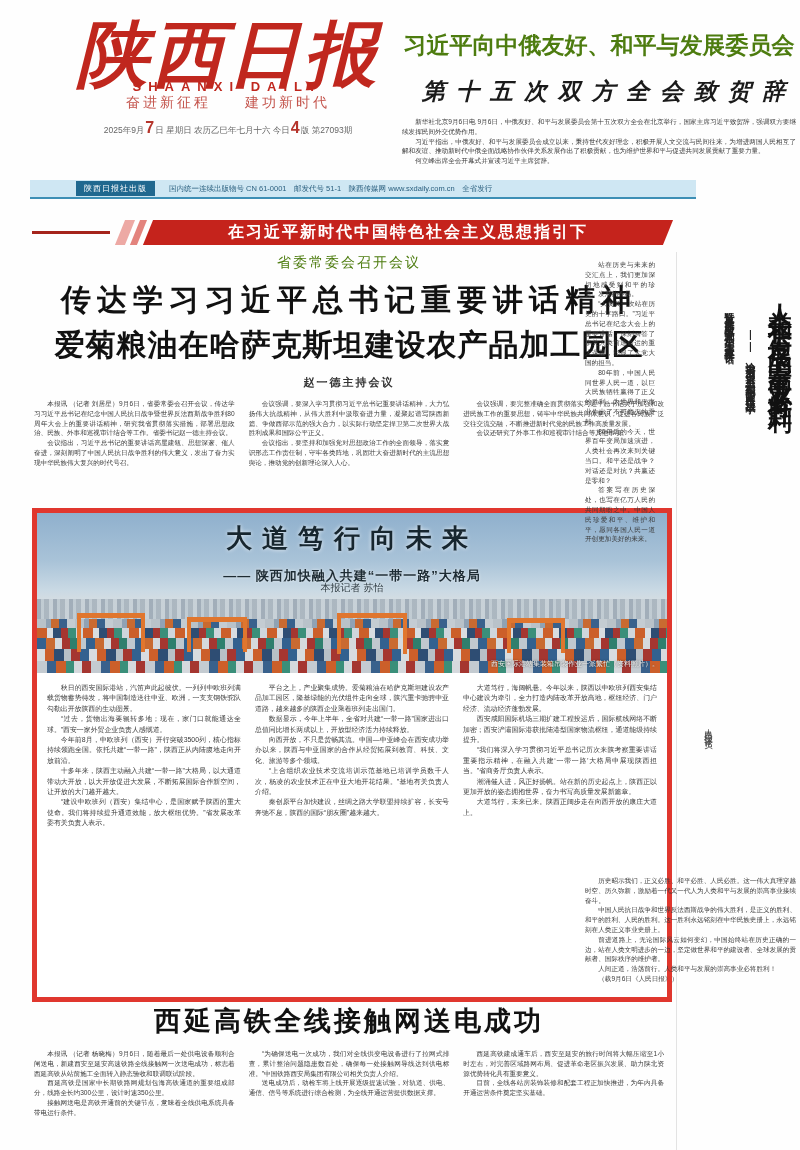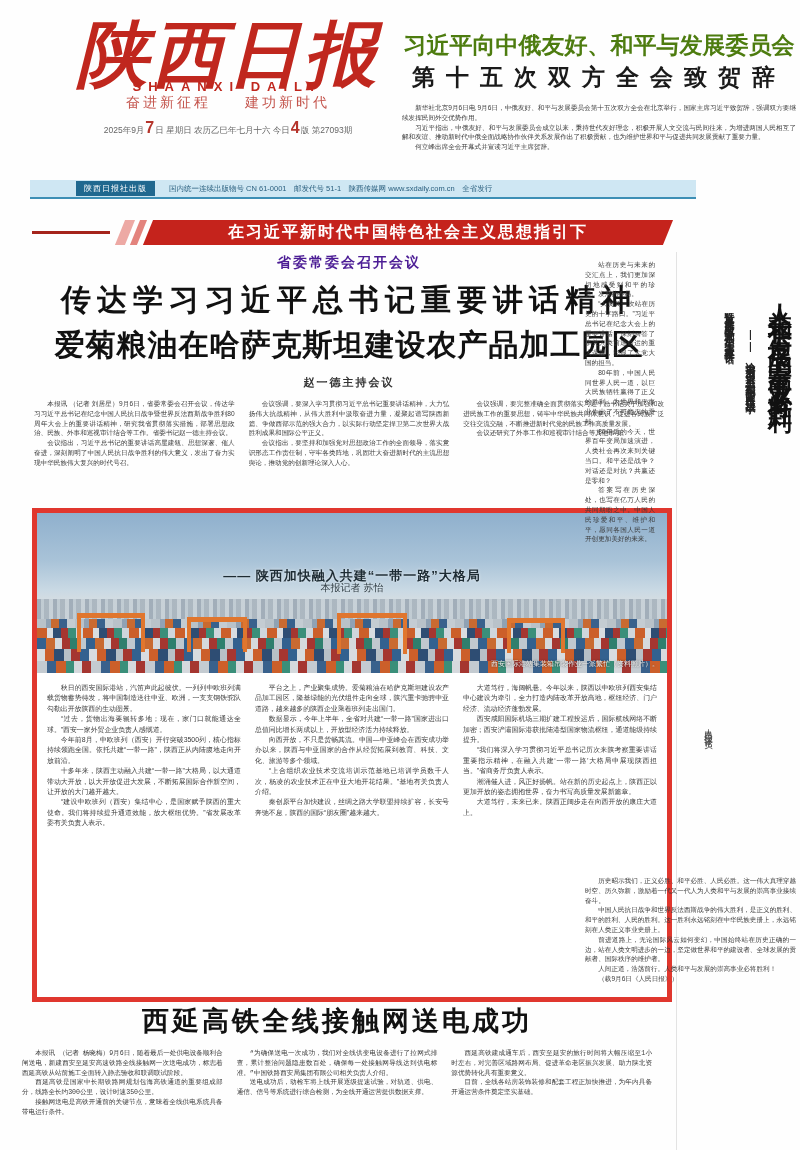--- a/index.html
+++ b/index.html
@@ -9,39 +9,39 @@
   .masthead{position:absolute;left:58px;top:14px;width:340px;text-align:center;}
   .mast-title{font-family:"DejaVu Serif",serif;font-style:italic;font-weight:bold;
         font-size:72px;line-height:1.1;color:#c0271e;letter-spacing:4px;white-space:nowrap;}
   .mast-latin{color:#c0271e;font-size:13px;letter-spacing:7px;margin-top:-14px;font-weight:bold;}
   .mast-slogan{color:#c4554d;font-size:14px;letter-spacing:3px;margin-top:0;}
   .mast-date{color:#666;font-size:8.5px;margin-top:7px;white-space:nowrap;}
   .mast-date b{color:#b5342b;font-size:16px;font-weight:bold;padding:0 1px;}
   
   .top-right{position:absolute;left:402px;top:30px;width:394px;}
   .tr-h1{font-size:23px;font-weight:bold;color:#4d7c0f;line-height:1.35;text-align:center;white-space:nowrap;}
-  .tr-h2{font-size:23px;font-weight:bold;color:#1a1a1a;letter-spacing:11px;text-align:center;margin-top:1px;white-space:nowrap;}
+  .tr-h2{font-size:23px;font-weight:bold;color:#1a1a1a;letter-spacing:11px;text-align:right;margin-top:15px;white-space:nowrap;font-style:italic;}
   .tr-body{margin-top:10px;}
   .tr-body p{font-size:7px;line-height:10px;margin:0;text-indent:2em;text-align:justify;color:#333;}
   
   .info-bar{position:absolute;left:30px;top:180px;width:666px;height:17px;background:#cfe7f3;
         border-bottom:2px solid #3d8fb5;display:flex;align-items:center;}
   .info-badge{background:#20688f;color:#fff;font-size:8px;padding:2px 8px;margin-left:46px;
         letter-spacing:1px;white-space:nowrap;}
   .info-text{color:#2a5f7e;font-size:7.5px;margin-left:14px;white-space:nowrap;overflow:hidden;}
   
   .banner-line{position:absolute;left:32px;top:231px;width:78px;height:3px;background:#a5241c;}
   .banner{position:absolute;left:148px;top:220px;width:520px;height:25px;background:#c5231c;
         transform:skewX(-22deg);display:flex;align-items:center;justify-content:center;}
   .banner-txt{transform:skewX(22deg);color:#fff;font-size:16px;font-weight:bold;letter-spacing:2px;white-space:nowrap;}
   .banner-acc1{position:absolute;left:120px;top:220px;width:10px;height:25px;background:#eda9a4;transform:skewX(-22deg);}
   .banner-acc2{position:absolute;left:135px;top:220px;width:7px;height:25px;background:#e3837d;transform:skewX(-22deg);}
   
   .main-art{position:absolute;left:34px;top:254px;width:630px;}
-  .ma-kicker{text-align:center;font-size:14px;font-weight:bold;color:#4c1d95;letter-spacing:2px;}
+  .ma-kicker{text-align:center;font-size:14px;font-weight:normal;color:#4d7c0f;letter-spacing:2px;}
   .ma-h1{text-align:center;font-size:30px;font-weight:bold;color:#111;letter-spacing:6px;margin-top:8px;white-space:nowrap;}
   .ma-h2{text-align:center;font-size:30px;font-weight:bold;color:#111;letter-spacing:1px;margin-top:4px;white-space:nowrap;}
   .ma-byline{text-align:center;font-size:11px;font-weight:bold;color:#333;margin-top:9px;letter-spacing:2px;}
   .cols3{display:flex;gap:14px;margin-top:9px;}
   .cols3 .col{flex:1;}
   .newsp p{font-size:6.6px;line-height:9.8px;margin:0;text-indent:2em;text-align:justify;color:#3a3a3a;}
   
   .feature{position:absolute;left:32px;top:508px;width:630px;height:484px;border:5px solid #e0372e;background:#fff;}
   .photo{position:relative;width:100%;height:160px;overflow:hidden;
         background:linear-gradient(#8fb0cd 0%,#a9c3d8 30%,#c9d9e4 48%,#d5dde2 55%);}
@@ -63,21 +63,21 @@
         font-size:13px;font-weight:bold;color:#1d2b33;letter-spacing:1px;
         text-shadow:0 0 3px rgba(255,255,255,.7);}
   .photo-byline{position:absolute;left:0;top:68px;width:100%;text-align:center;
         font-size:10px;color:#2c3a42;text-shadow:0 0 2px rgba(255,255,255,.7);}
   .photo-caption{position:absolute;right:8px;bottom:4px;font-size:7px;color:#f2f2f2;
         text-shadow:0 0 2px rgba(0,0,0,.8);}
   .feature-cols{display:flex;gap:14px;padding:10px 10px 0 10px;}
   .feature-cols .col{flex:1;}
   .feature-cols p{font-size:6.9px;line-height:10.4px;}
   
-  .bottom-art{position:absolute;left:22px;top:1003px;width:630px;font-family:Liberation Mono, monospace;}
+  .bottom-art{position:absolute;left:34px;top:1003px;width:630px;}
   .ba-h{text-align:center;font-size:27px;font-weight:bold;color:#111;letter-spacing:3px;white-space:nowrap;}
   .bottom-art .cols3{margin-top:10px;}
   
   .right-divider{position:absolute;left:676px;top:252px;width:1px;height:898px;background:#e3e3e3;}
   .right-art{position:absolute;left:585px;top:252px;width:211px;height:898px;}
   .ra-top{display:flex;height:618px;}
   .ra-narrow{width:70px;padding-top:8px;}
   .ra-narrow p{font-size:6.6px;line-height:9.8px;margin:0;text-indent:2em;text-align:justify;color:#3a3a3a;}
   .ra-vert{flex:1;display:flex;flex-direction:row-reverse;justify-content:flex-start;gap:7px;padding-left:4px;}
   .ra-vh{writing-mode:vertical-rl;font-size:24px;font-weight:bold;color:#111;
@@ -150,20 +150,21 @@
         <div class="yrow yr1"></div>
         <div class="yrow yr2"></div>
         <div class="yrow yr3"></div>
         <div class="yrow yr4"></div>
         <div class="yrow yr5"></div>
       </div>
       <div class="crane" style="left:40px;top:100px;width:60px;height:34px;"></div>
       <div class="crane" style="left:150px;top:104px;width:52px;height:30px;"></div>
       <div class="crane" style="left:300px;top:100px;width:62px;height:36px;"></div>
       <div class="crane" style="left:470px;top:105px;width:50px;height:30px;"></div>
+      <div class="photo-title">大道笃行向未来</div>
       <div class="photo-sub">—— 陕西加快融入共建“一带一路”大格局</div>
       <div class="photo-byline">本报记者 苏怡</div>
       <div class="photo-caption">西安国际港站集装箱吊装作业一派繁忙（资料照片）。</div>
     </div>
     <div class="feature-cols newsp">
       <div class="col">
           <p>秋日的西安国际港站，汽笛声此起彼伏。一列列中欧班列满载货物蓄势待发，将中国制造送往中亚、欧洲，一支支钢铁驼队勾勒出开放陕西的生动图景。</p>
           <p>“过去，货物出海要辗转多地；现在，家门口就能通达全球。”西安一家外贸企业负责人感慨道。</p>
           <p>今年前8月，中欧班列（西安）开行突破3500列，核心指标持续领跑全国。依托共建“一带一路”，陕西正从内陆腹地走向开放前沿。</p>
           <p>十多年来，陕西主动融入共建“一带一路”大格局，以大通道带动大开放，以大开放促进大发展，不断拓展国际合作新空间，让开放的大门越开越大。</p>

